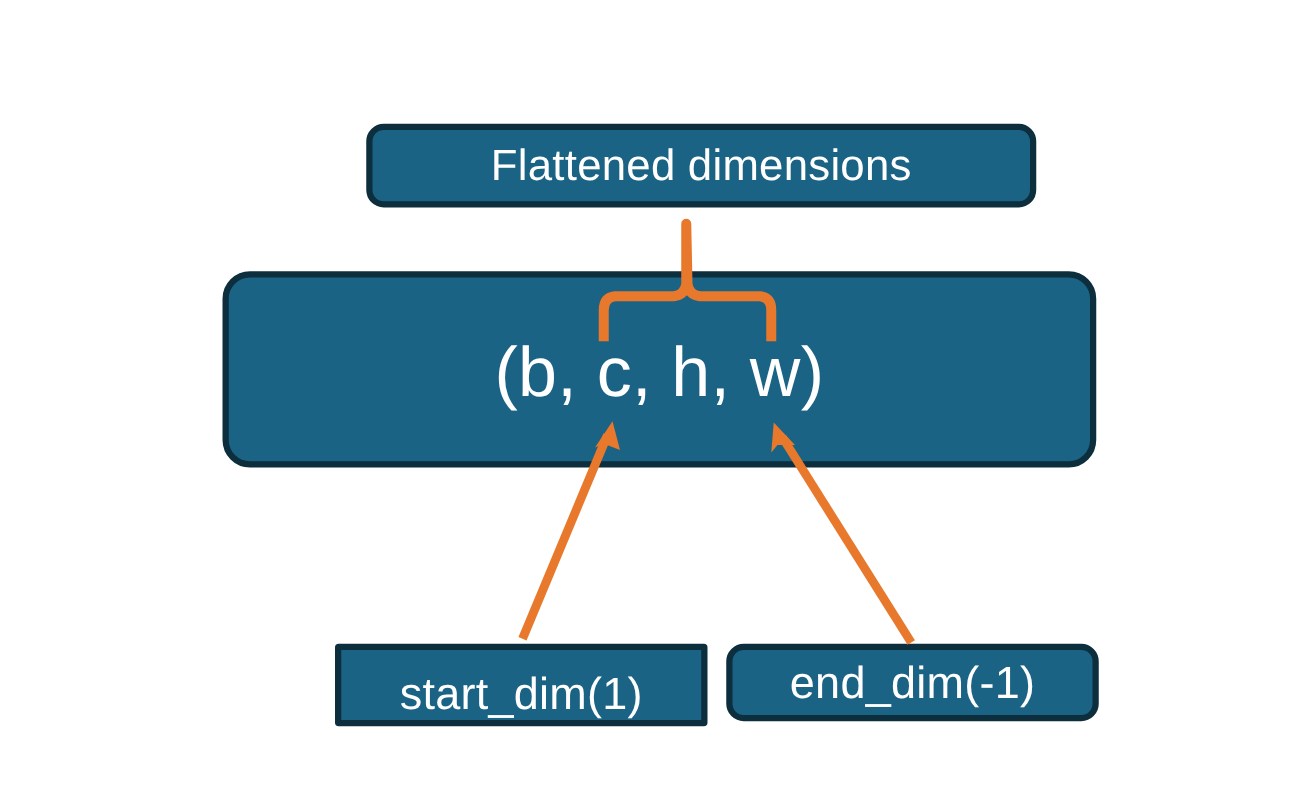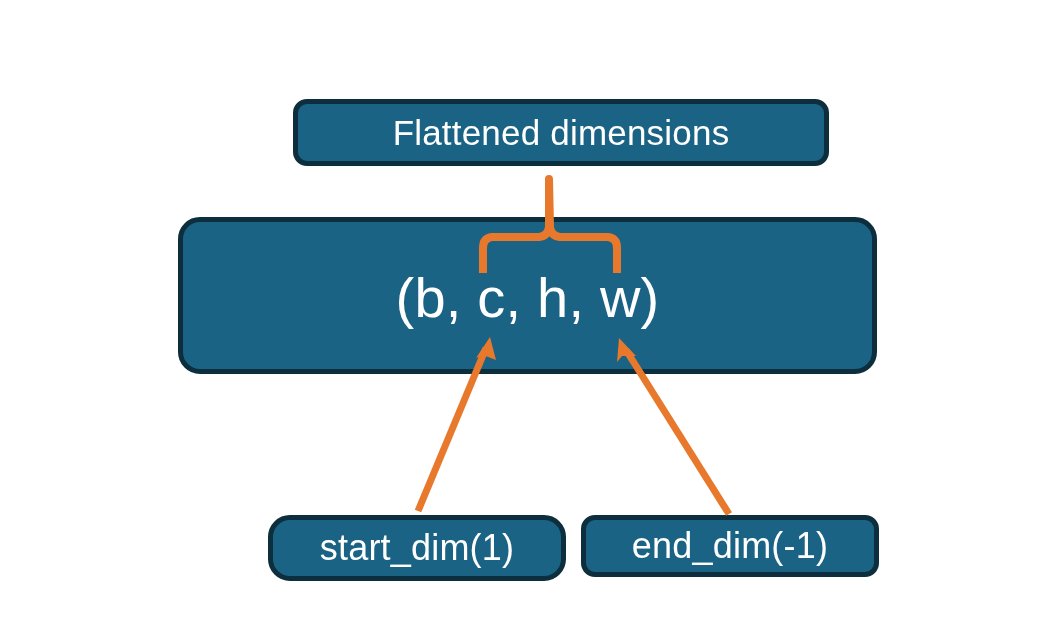--- a/index.html
+++ b/index.html
@@ -53,22 +53,23 @@
   }
   #node-shape .shape-text {
     position: relative;
     top: 2px;
   }
   #node-start-dim {
     left: 268px;
     top: 515px;
     width: 298px;
     height: 66px;
-    border-radius: 22px;
+    border-radius: 3px;
     font-size: 36px;
+    align-items: flex-end;
   }
   #node-end-dim {
     left: 581px;
     top: 515px;
     width: 298px;
     height: 62px;
     border-radius: 14px;
     font-size: 36px;
   }
   #overlay {

